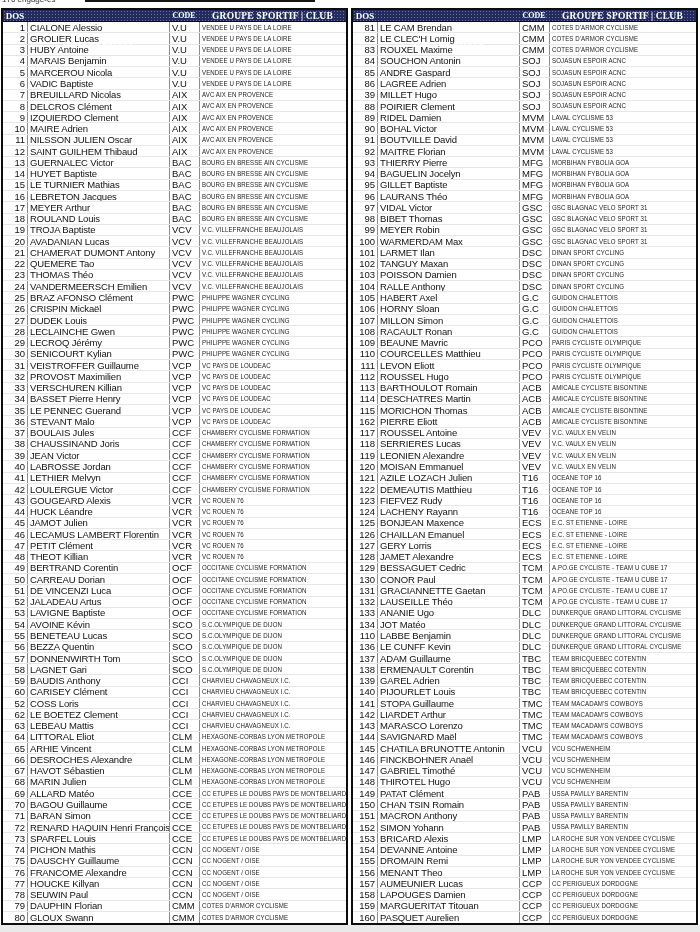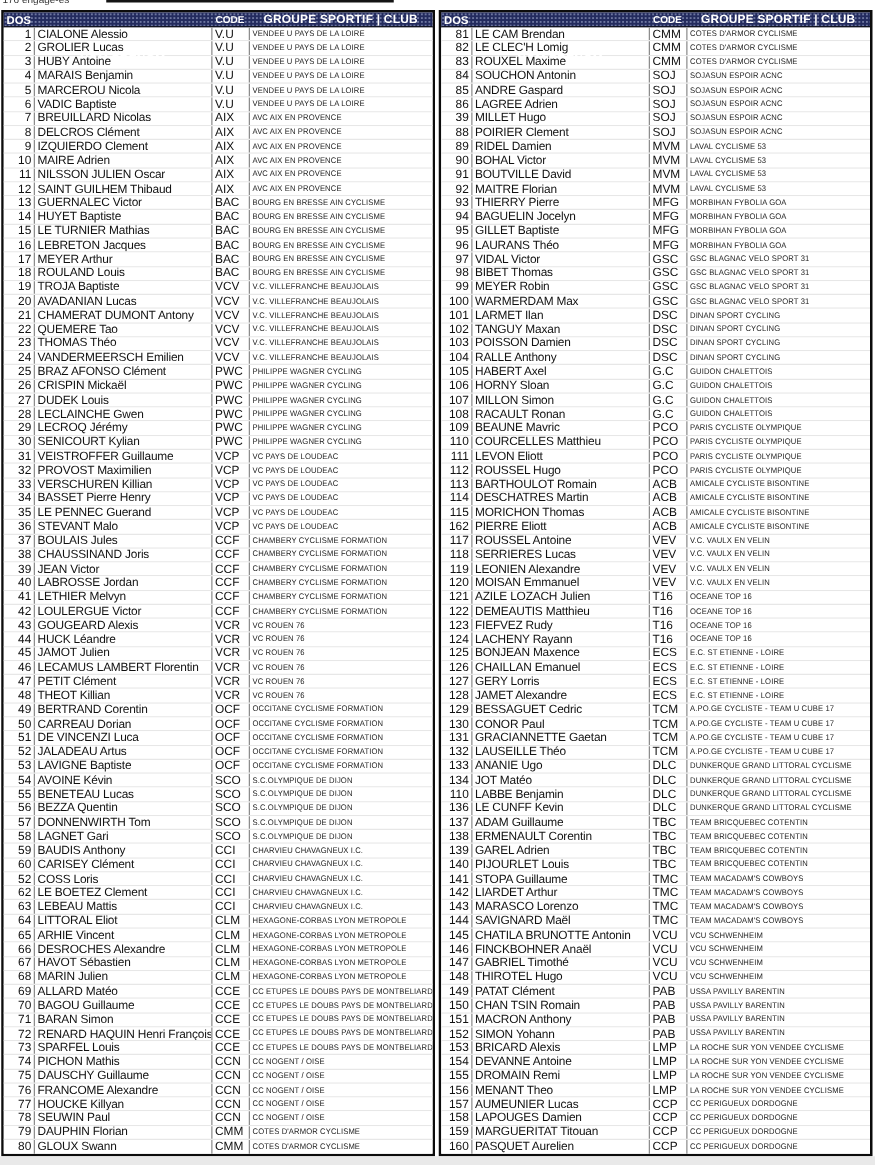--- a/index.html
+++ b/index.html
@@ -14,21 +14,21 @@
 
   .panel { position:absolute; top:8px; width:347px; height:917px;
            border:2px solid #0c0c0c; background:#ffffff; }
   .panel.left  { left:1px; }
   .panel.right { left:351px; }
 
   .thead { display:flex; height:12px; background-color:var(--header-bg,#232b5e);
            background-image:radial-gradient(rgba(170,180,215,.55) .6px, transparent .7px);
            background-size:3px 3px;
            color:var(--header-fg,#ffffff); font-weight:bold;
-           border-bottom:1px solid #0c0c0c; }
+           border-bottom:1px solid #0c0c0c;font-family:Liberation Serif, serif; }
   .thead .hc { display:flex; align-items:center; justify-content:center;
                height:100%; overflow:hidden; }
   .h-dos  { width:24px; font-size:9px; }
   .h-name { width:142px; font-size:9.5px; letter-spacing:.2px;margin-top:32px; }
   .h-code { width:30px; font-size:8px; }
   .h-club { flex:1; font-size:9.5px; letter-spacing:.2px; }
 
   .rows { height:902px; }
   .row { display:flex; height:11.275px; border-bottom:1px solid #e7e7e7;
          background:#fff; }

